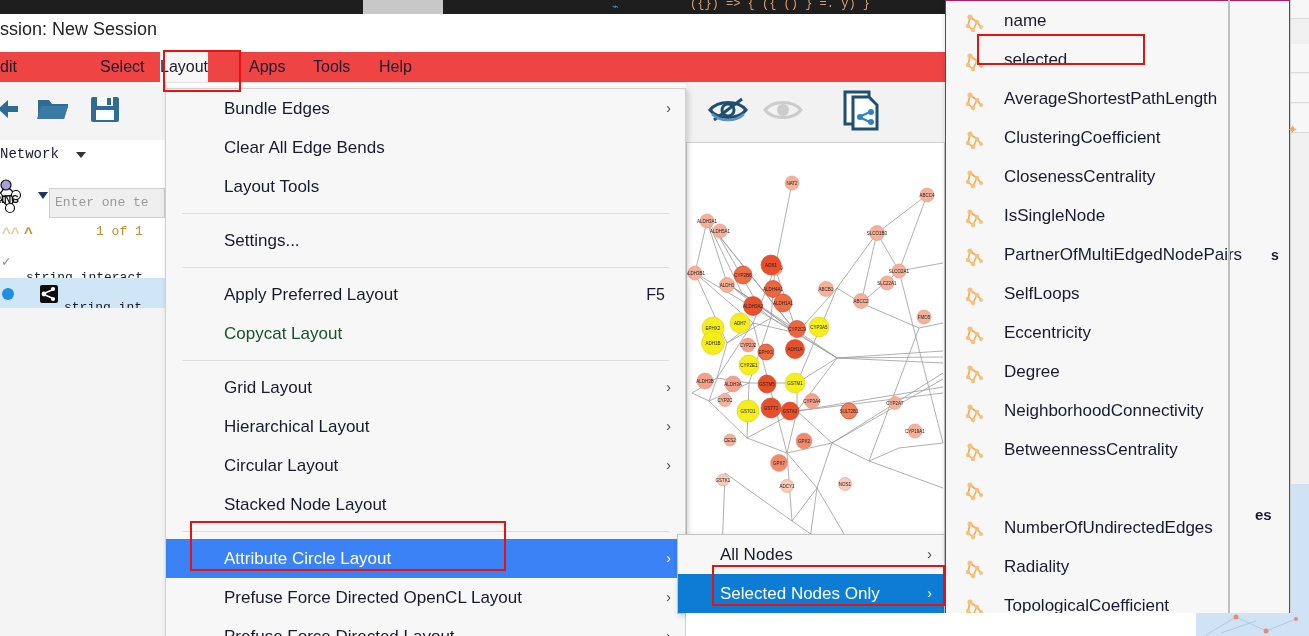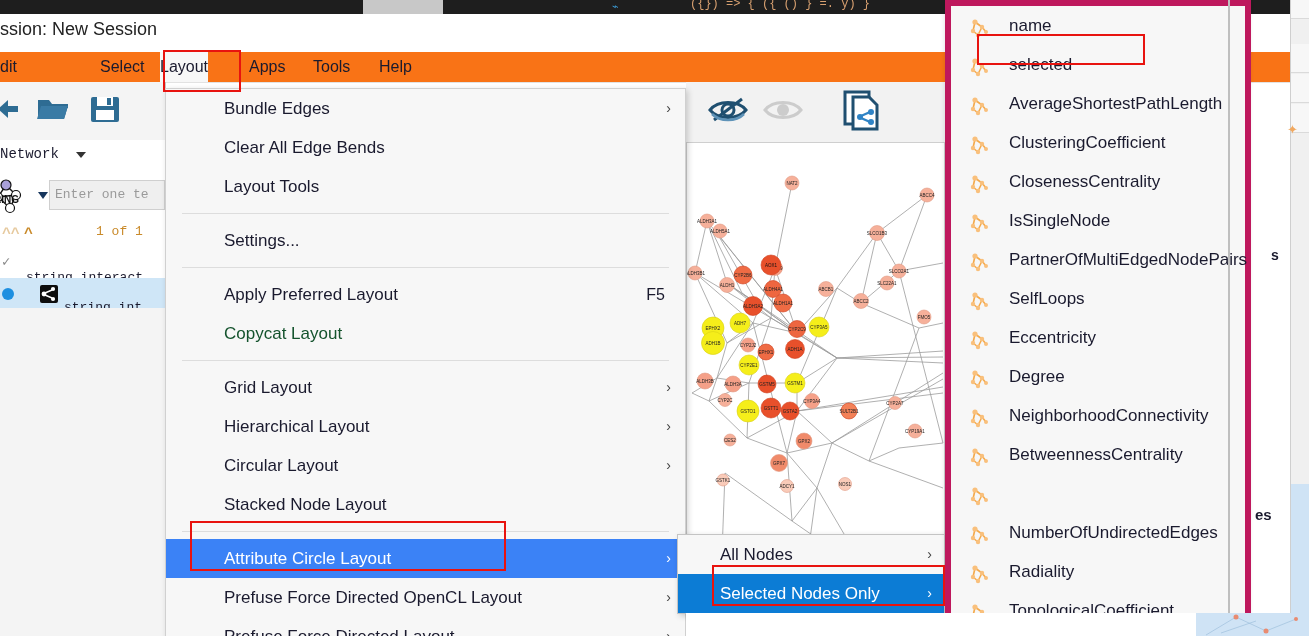--- a/index.html
+++ b/index.html
@@ -22,42 +22,42 @@
 
   
   .session-title{
     position:absolute;left:0;top:16px;height:26px;line-height:26px;
     font-size:18px;color:#222;white-space:nowrap;text-align:center;
   }
 
   
   .menubar{
     position:absolute;left:0;top:52px;width:1309px;height:30px;
-    background:#f97316;border-bottom:1px solid #e2e2e2;
+    background:#ef4444;border-bottom:1px solid #e2e2e2;
   }
   .menubar .mi{
     position:absolute;top:0;height:30px;line-height:30px;
     font-size:16px;color:#1a1a2e;white-space:nowrap;cursor:default;
   }
   .menubar .mi.active{background:#f7f7f7;}
 
   
   .redbox{position:absolute;border:2px solid #e8130f;box-sizing:border-box;pointer-events:none;}
 
   
   .left-panel{position:absolute;left:0;top:82px;width:165px;height:554px;background:#f4f4f4;border-right:1px solid #c6c6c6;}
   .tbar{position:absolute;left:0;top:0;width:165px;height:58px;background:#f4f4f4;border-bottom:1px solid #dcdcdc;}
   .tbar .ico{position:absolute;top:12px;}
   .ctl-head{position:absolute;left:0;top:58px;width:165px;height:32px;background:#ffffff;border-bottom:1px solid #dcdcdc;}
   .ctl-head .lbl{position:absolute;left:0;top:6px;font-family:"Liberation Mono",monospace;font-size:14px;color:#1a1a2e;}
   .ctl-head .caret{position:absolute;left:76px;top:12px;width:0;height:0;border-left:5px solid transparent;border-right:5px solid transparent;border-top:6px solid #333;}
   .search-row{position:absolute;left:0;top:90px;width:165px;height:46px;background:#ffffff;border-bottom:1px solid #dcdcdc;}
   .search-row .db-caret{position:absolute;left:38px;top:20px;width:0;height:0;border-left:5px solid transparent;border-right:5px solid transparent;border-top:7px solid #17365d;}
   .search-row .field{
-    position:absolute;left:49px;top:8px;width:116px;height:30px;
+    position:absolute;left:49px;top:16px;width:116px;height:30px;
     background:#efefef;border:1px solid #cfcfcf;box-sizing:border-box;
     font-family:"Liberation Mono",monospace;font-size:13px;color:#9a9a9a;
     line-height:28px;padding-left:5px;overflow:hidden;white-space:nowrap;
   }
   .nav-row{position:absolute;left:0;top:136px;width:165px;height:30px;background:#ffffff;border-bottom:1px solid #dcdcdc;}
   .nav-row .chev{position:absolute;top:6px;font-size:15px;color:#c98a2a;font-weight:bold;}
   .nav-row .cnt{position:absolute;left:96px;top:6px;font-family:"Liberation Mono",monospace;font-size:13px;color:#c98a2a;}
   .tree-row{position:absolute;left:0;width:165px;height:30px;background:#ffffff;font-family:"Liberation Mono",monospace;font-size:13px;color:#1a1a2e;white-space:nowrap;overflow:hidden;}
   .tree-row.sel{background:#cfe6f7;}
   .tree-row .tick{position:absolute;left:2px;top:5px;color:#888;font-size:14px;}
@@ -90,22 +90,22 @@
     background:#f7f7f7;border:1px solid #c4c4c4;box-sizing:border-box;
     box-shadow:2px 2px 6px rgba(0,0,0,.18);
   }
   .submenu .row{position:relative;height:39px;line-height:39px;font-size:17px;color:#1a1a2e;padding-left:42px;white-space:nowrap;}
   .submenu .row.hl{background:#0c7cd5;color:#ffffff;}
   .submenu .row .arrow{position:absolute;right:12px;top:0;font-size:14px;color:#444;}
   .submenu .row.hl .arrow{color:#ffffff;}
 
   
   .attr-panel{
-    position:absolute;left:945px;top:0;width:306px;height:624px;
-    background:#f7f7f7;border:6px solid #be185d;box-sizing:border-box;
+    position:absolute;left:945px;top:0;width:345px;height:624px;
+    background:#f7f7f7;border:1px solid #be185d;box-sizing:border-box;
     box-shadow:-1px 0 4px rgba(0,0,0,.10);
   }
   .attr-row{position:relative;height:39px;line-height:39px;padding-left:58px;font-size:17px;color:#1a1a2e;white-space:nowrap;}
   .attr-row .gico{position:absolute;left:18px;top:9px;width:22px;height:22px;}
 
   
   .behind-right{position:absolute;left:1290px;top:0;width:19px;height:636px;background:#f0f0f0;border-left:1px solid #cfcfcf;}
   .behind-right .seg{position:absolute;left:0;width:19px;background:#f7f7f7;border-bottom:1px solid #dadada;}
   .blue-net{position:absolute;left:1291px;top:484px;width:18px;height:152px;background:#cfe3f5;}
   .blue-net2{position:absolute;left:686px;top:613px;width:623px;height:23px;background:#ffffff;}

